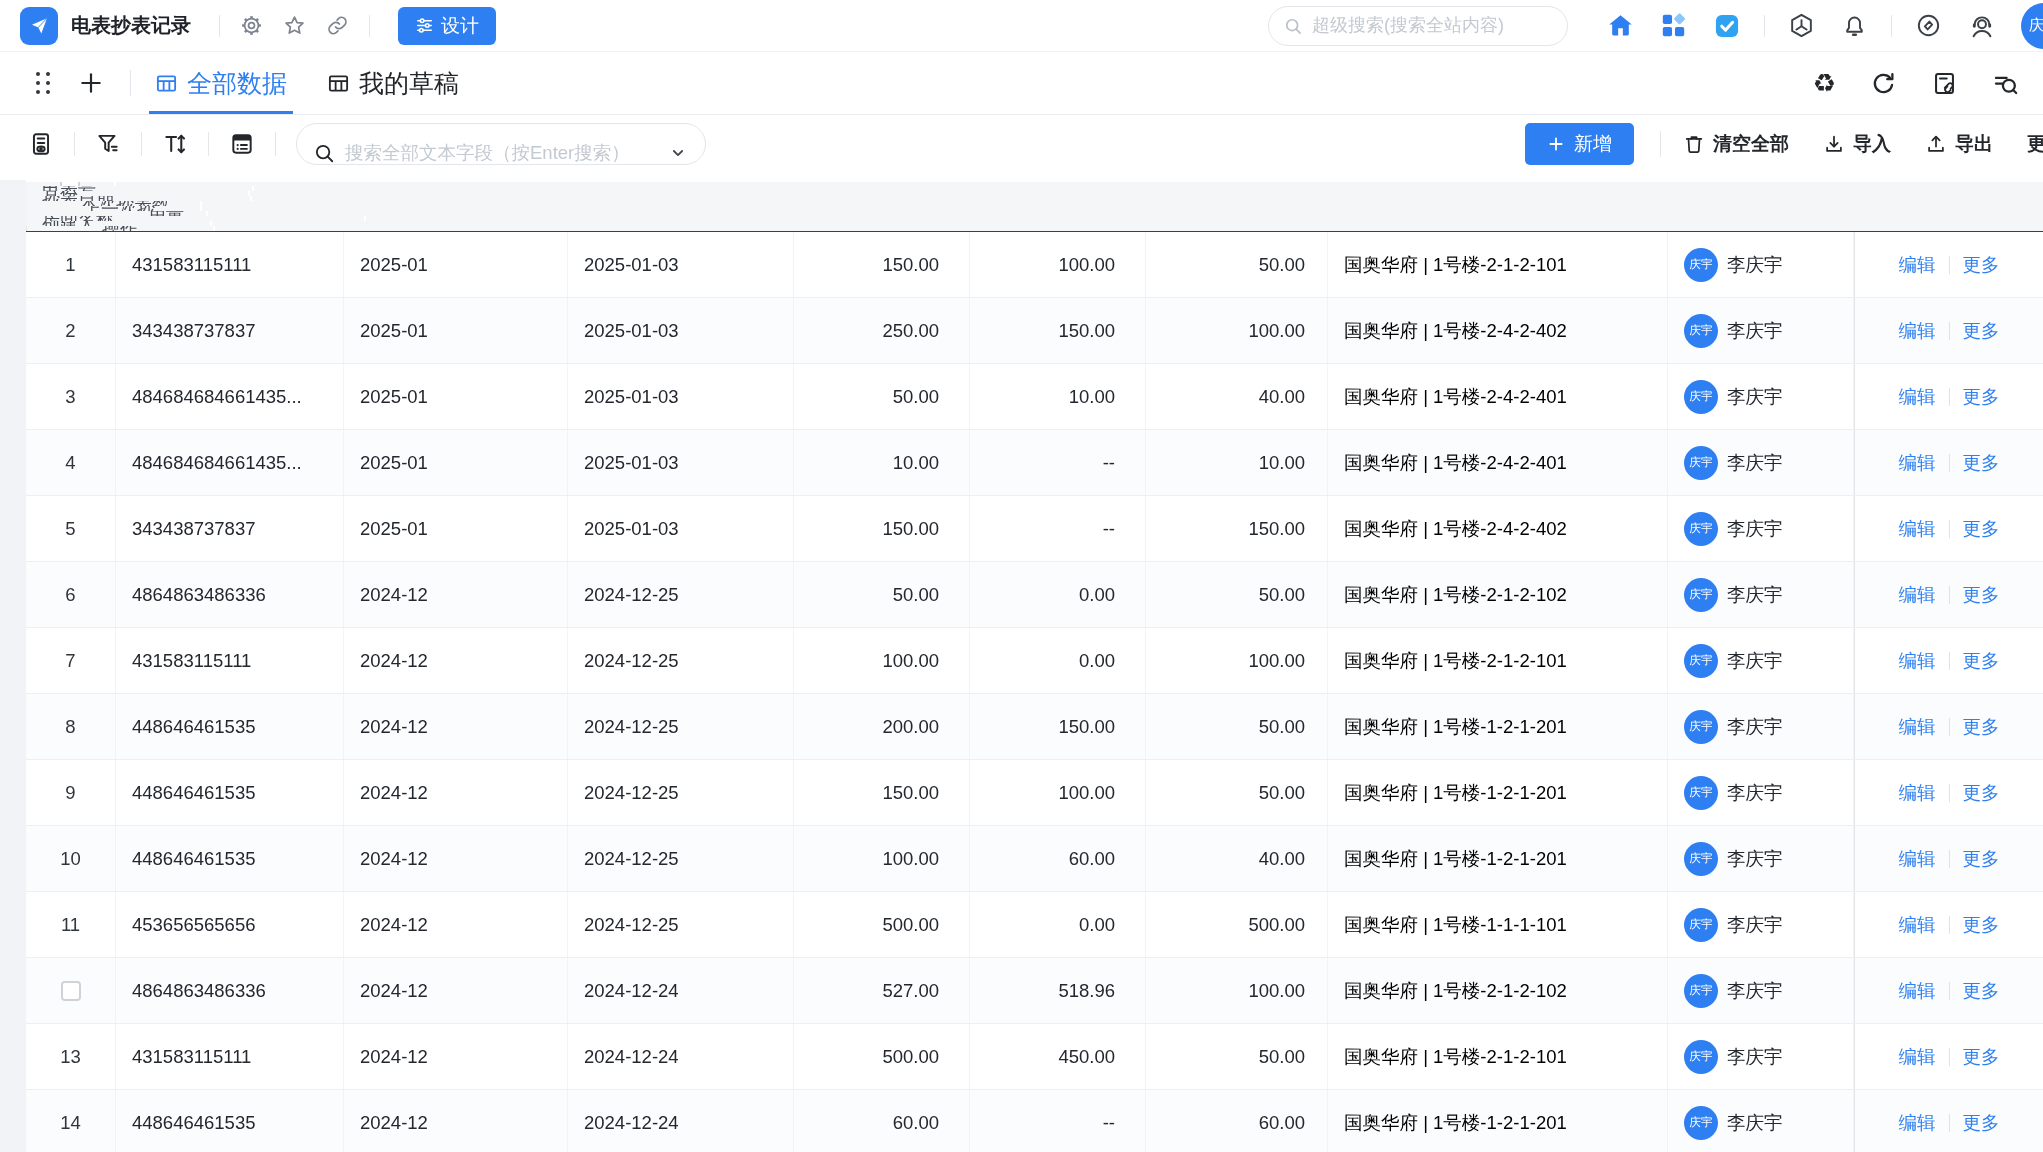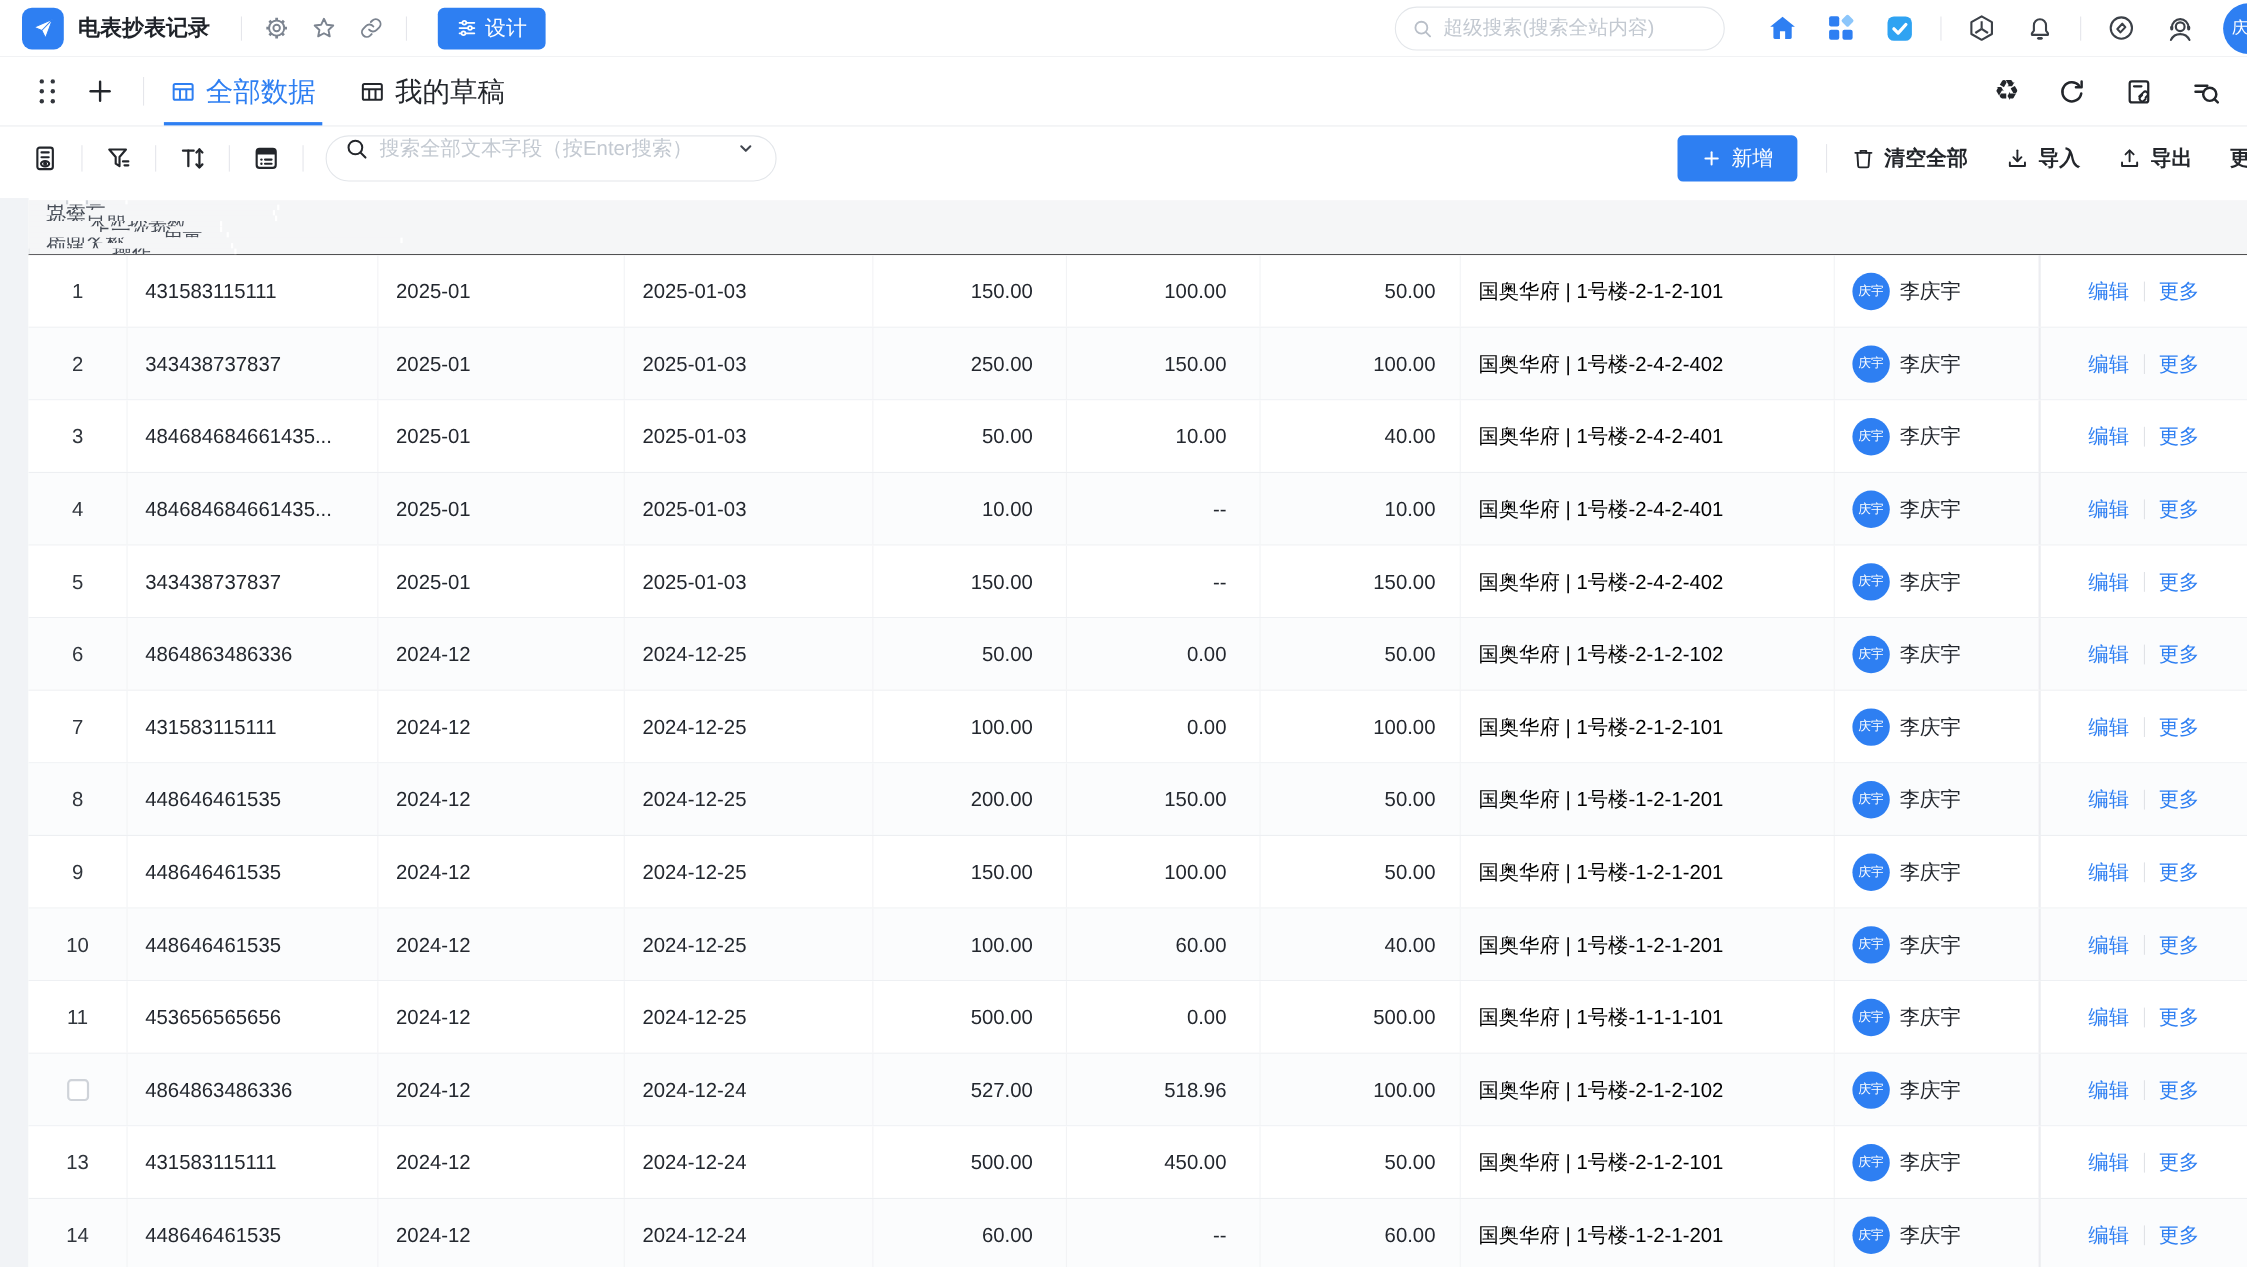--- a/index.html
+++ b/index.html
@@ -64,21 +64,21 @@
   .tabs-right { margin-left:auto; display:flex; align-items:center; gap:34px; padding-right:24px; }
   .tabs-right .t-ico { color:#23262b; cursor:pointer; }
   .recycle-glyph { font-size:26px; line-height:1; color:#23262b; font-family:"DejaVu Sans",sans-serif; }
 
   
   .toolbar { height:58px; display:flex; align-items:center; padding:0 0 0 28px; background:#fff; }
   .tool-ico { color:#23262b; cursor:pointer; }
   .toolbar .vdiv { height:24px; margin:0 20px; }
   .field-search {
     width:410px; height:42px; border:1px solid #e3e6ea; border-radius:21px; background:#fff;
-    display:flex; align-items:flex-start; padding:0 16px; gap:10px; color:#c3c9d1;
+    display:flex; align-items:flex-end; padding:0 16px; gap:10px; color:#c3c9d1;
   }
   .field-search input { border:none; outline:none; width:100%; font-size:18.5px; background:transparent; font-family:inherit; color:#333;}
   .field-search input::placeholder { color:#c3c9d1; }
   .toolbar-right { margin-left:auto; display:flex; align-items:center; margin-right:-22px; }
   .add-btn {
     height:42px; padding:0 22px; background:#2E7FF2; color:#fff; border:none; border-radius:5px;
     font-size:19px; display:flex; align-items:center; gap:9px; cursor:pointer; font-family:inherit;
   }
   .toolbar-right .vdiv { height:26px; margin:0 22px 0 26px; }
   .txt-btn { display:flex; align-items:center; gap:8px; font-size:19px; color:#23262b;

